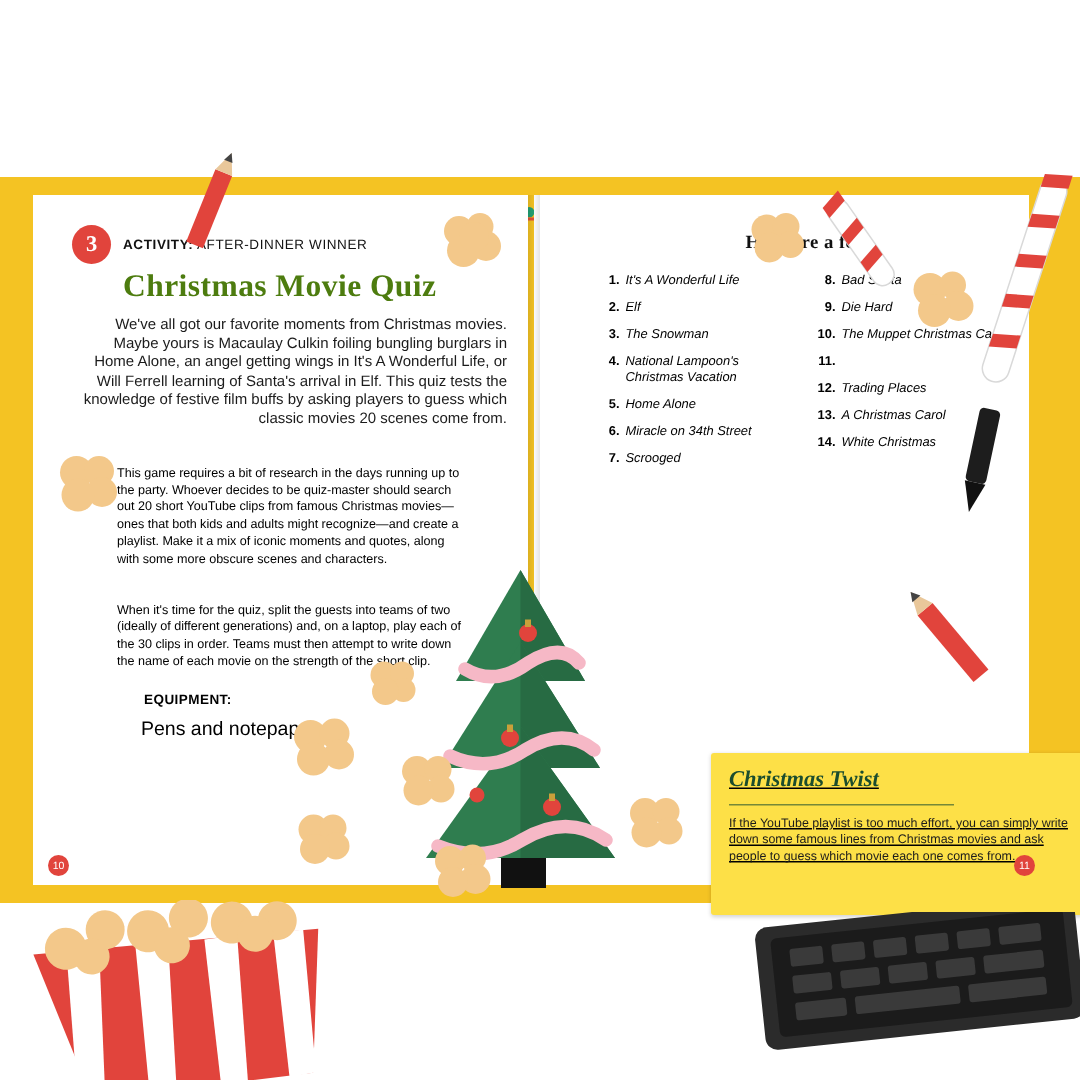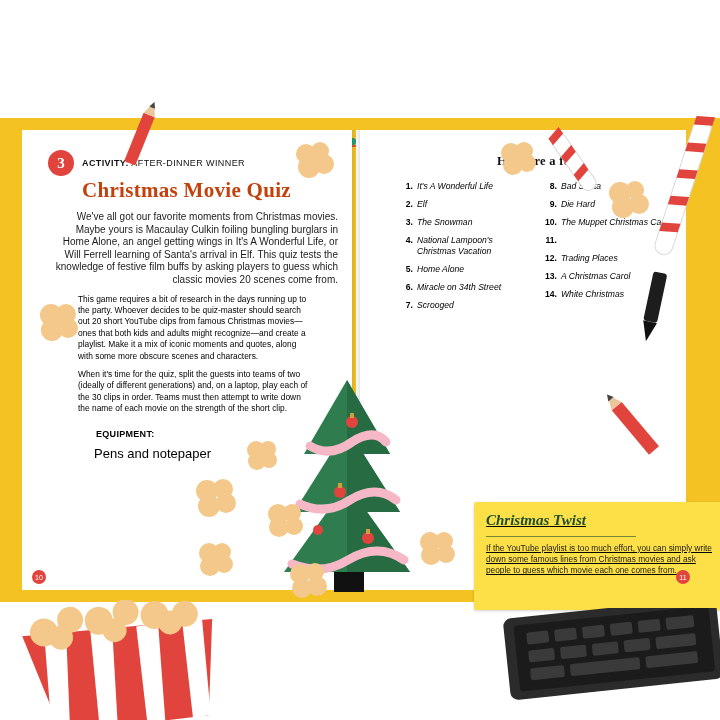--- a/index.html
+++ b/index.html
@@ -47,25 +47,25 @@
   .num-badge{
     width:26px;height:26px;border-radius:50%;background:#e1443c;color:#fff;
     display:flex;align-items:center;justify-content:center;
     font-weight:bold;font-size:15px;font-family:"Liberation Serif",serif;
   }
   .act-label{font-size:9px;letter-spacing:.4px;color:#111;}
   .act-label b{color:#111;}
   .act-label .sub{font-weight:normal;}
   .title{
     font-family:"Liberation Serif", serif;
-    font-size:21px;font-weight:bold;color:#c2410c;letter-spacing:.3px;
+    font-size:21px;font-weight:bold;color:#4d7c0f;letter-spacing:.3px;
     margin:2px 0 8px 34px;
   }
   .body-txt{font-size:10px;line-height:12.6px;color:#1b1b1b;text-align:right;}
-  .indent-block{margin-left:30px;width:232px;font-size:8.4px;line-height:11.4px;margin-top:7px;}
+  .indent-block{margin-left:30px;width:232px;font-size:8.4px;line-height:11.4px;margin-top:23px;}
   .equip{font-size:9px;font-weight:bold;margin-top:14px;letter-spacing:.3px;padding-left:48px;}
   .equip-val{font-size:13px;margin-top:7px;margin-left:46px;}
 
   
   .rp{position:absolute;left:398px;top:154px;width:280px;}
   .rp-head{
     text-align:center;font-family:"Liberation Serif",serif;font-weight:bold;
     font-size:12.5px;line-height:15px;color:#111;letter-spacing:.3px;
   }
   .cols{display:flex;gap:14px;margin-top:12px;}

